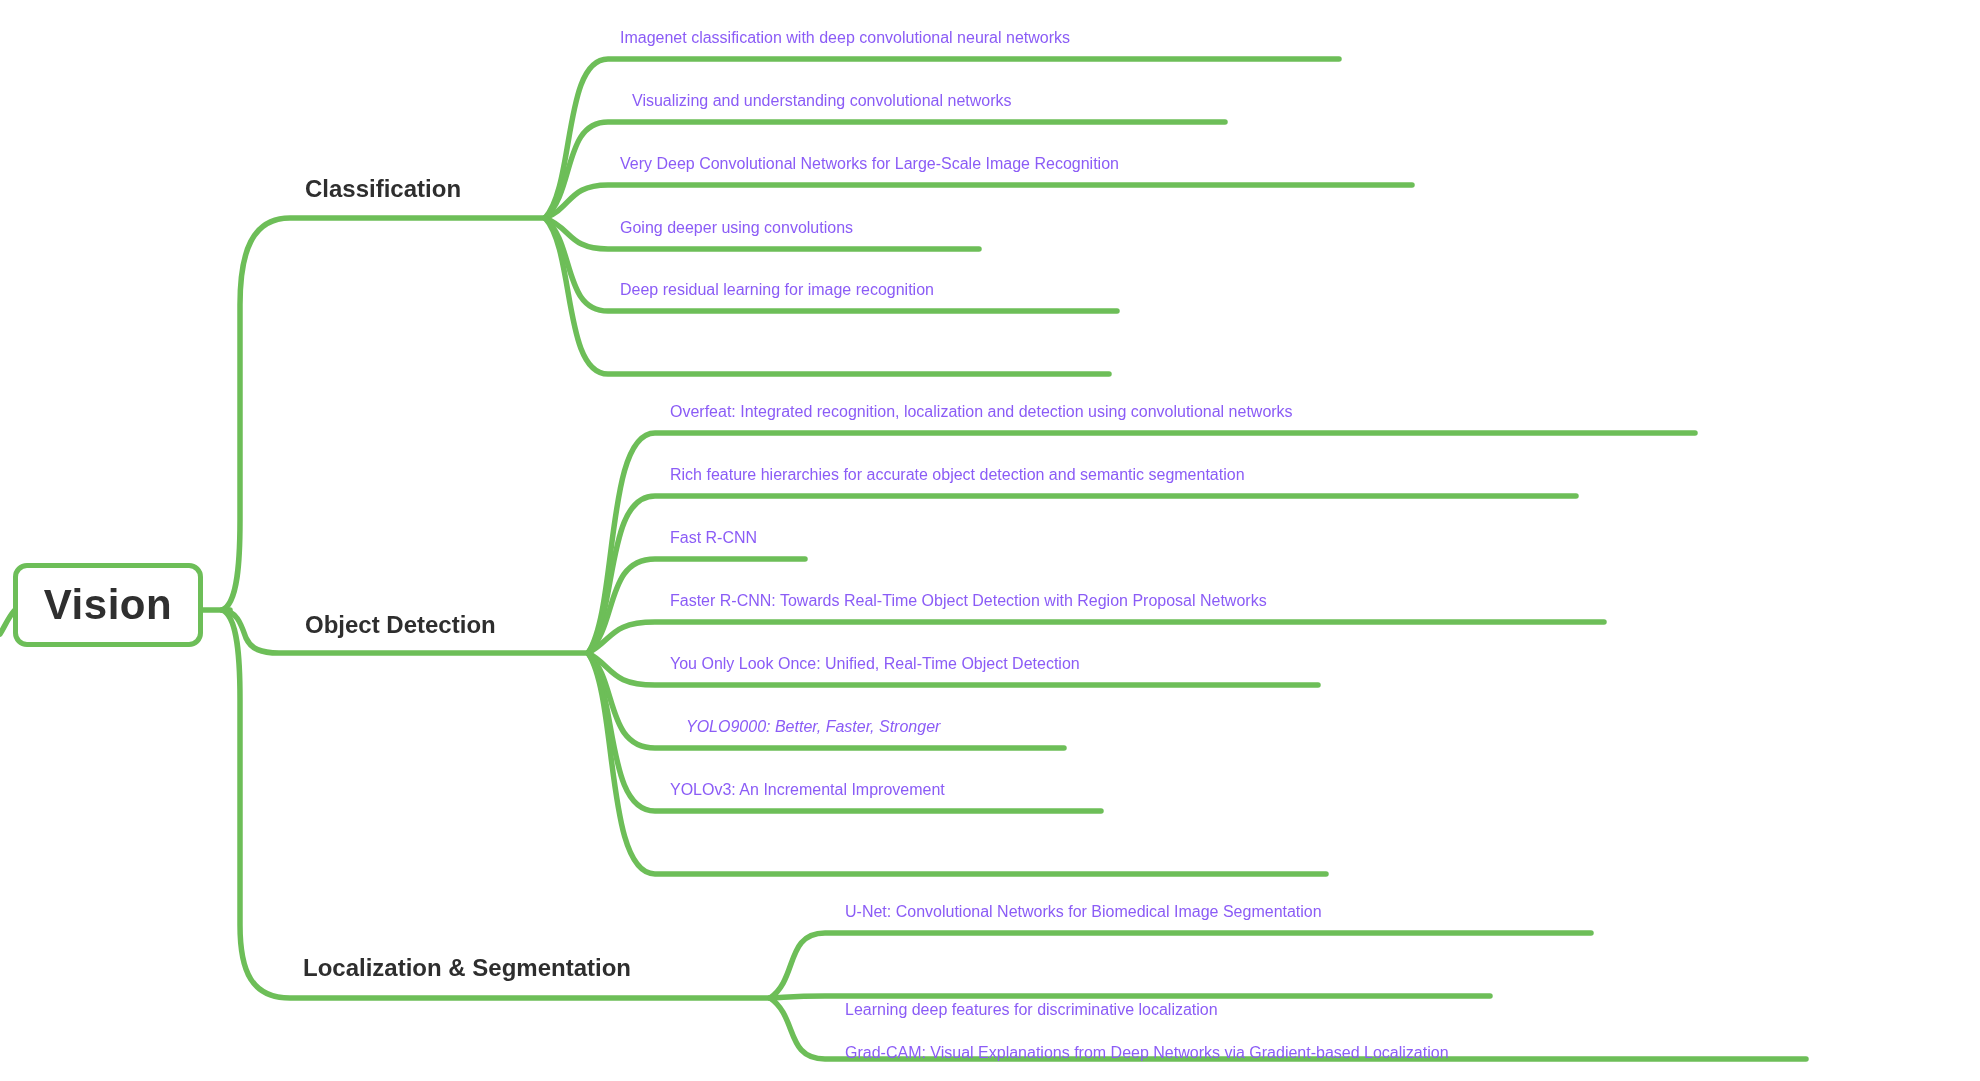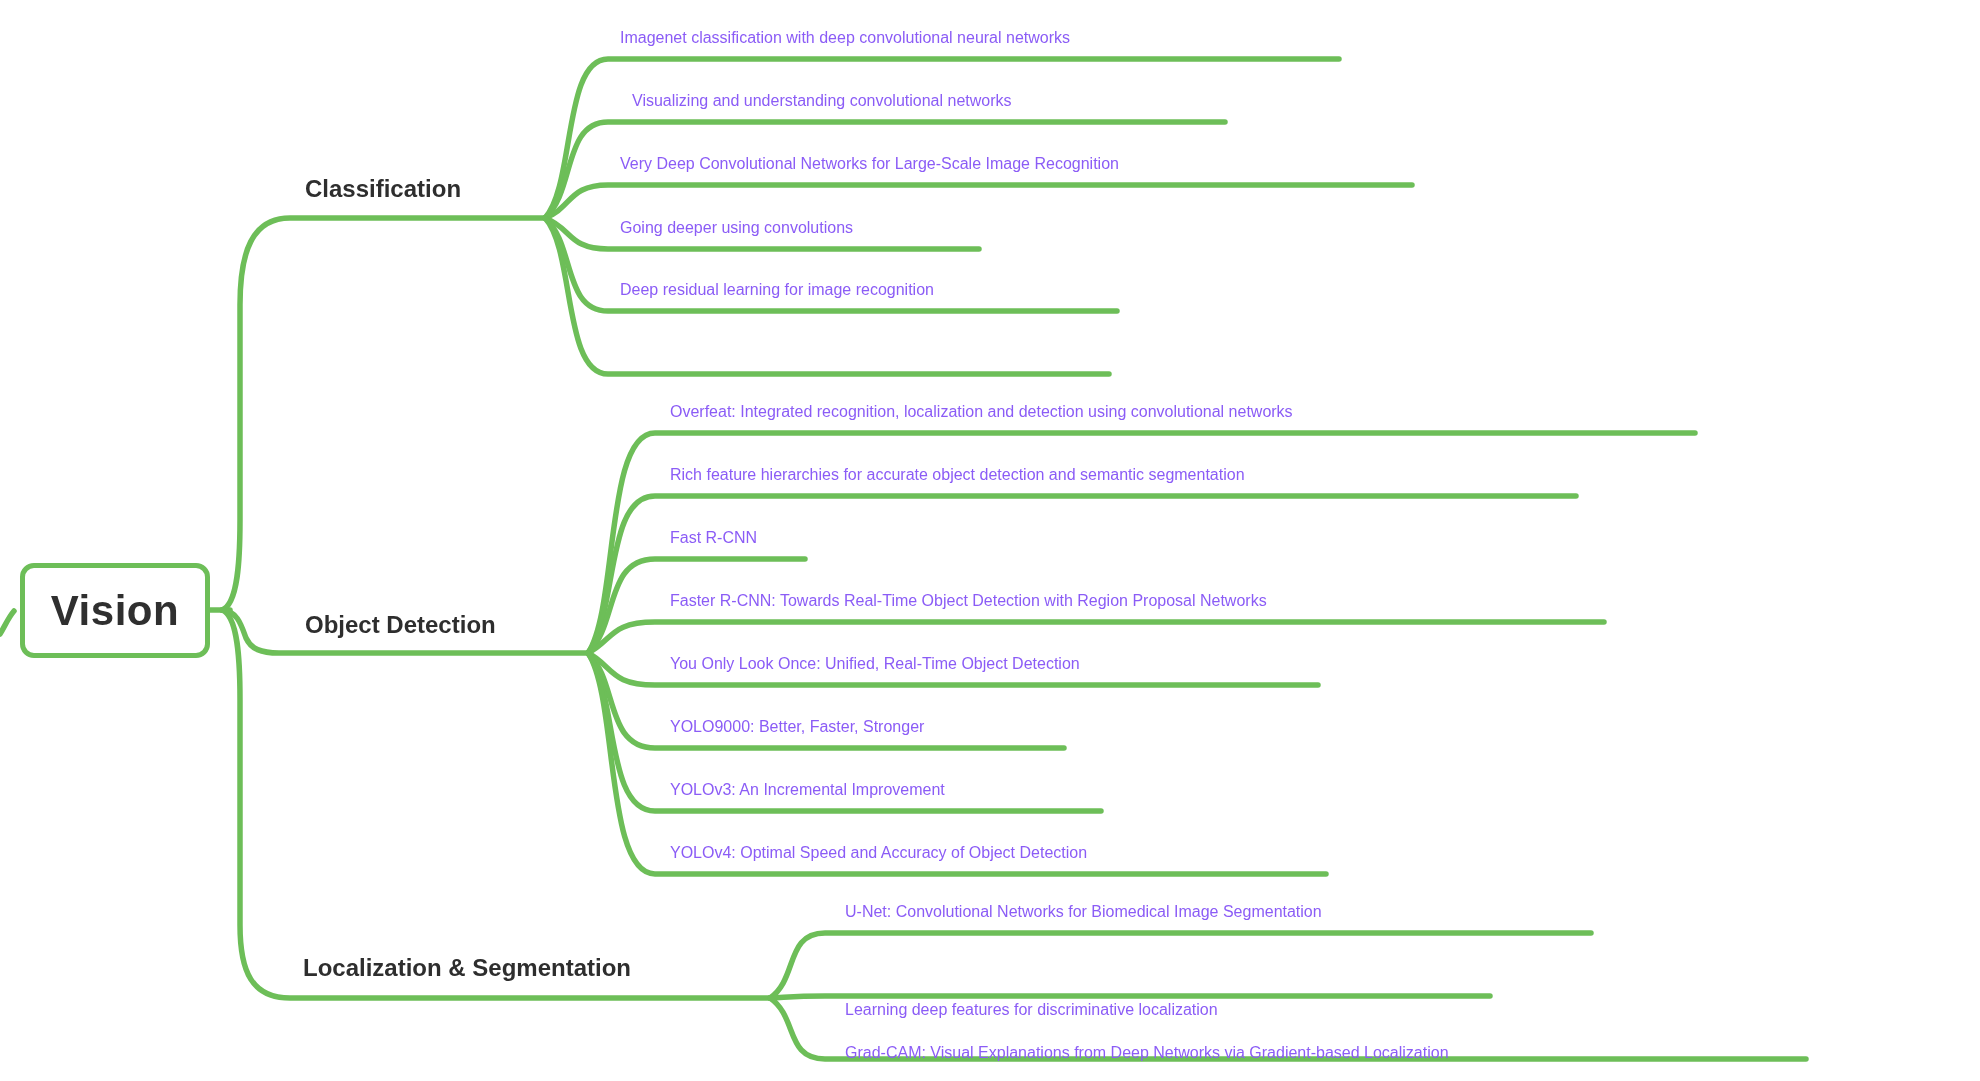--- a/index.html
+++ b/index.html
@@ -6,21 +6,21 @@
   #canvas{
     position:relative;
     width:1980px;height:1081px;
     background:#ffffff;
     font-family:"Liberation Sans","DejaVu Sans",sans-serif;
     overflow:hidden;
   }
   #edges{position:absolute;left:0;top:0;}
   #edges path{fill:none;stroke:#6dbe58;stroke-width:5.5;stroke-linecap:round;stroke-linejoin:round;}
   .root-node{
-    position:absolute;left:20px;top:563px;width:190px;height:95px;
+    position:absolute;left:13px;top:563px;width:190px;height:84px;
     background:#ffffff;border:5px solid #6dbe58;border-radius:14px;
     display:flex;align-items:center;justify-content:center;
     font-size:42px;font-weight:bold;color:#2f2f2f;letter-spacing:0.5px;
     box-sizing:border-box;
   }
   .branch-label{
     position:absolute;
     font-size:24px;font-weight:bold;color:#2e2e2e;
     white-space:nowrap;line-height:34px;
   }
@@ -80,21 +80,20 @@
   <div class="leaf-label" style="left:620px;top:88px;margin-left:12px;">Visualizing and understanding convolutional networks</div>
   <div class="leaf-label" style="left:620px;top:151px;">Very Deep Convolutional Networks for Large-Scale Image Recognition</div>
   <div class="leaf-label" style="left:620px;top:215px;">Going deeper using convolutions</div>
   <div class="leaf-label" style="left:620px;top:277px;">Deep residual learning for image recognition</div>
 
   <div class="leaf-label" style="left:670px;top:399px;">Overfeat: Integrated recognition, localization and detection using convolutional networks</div>
   <div class="leaf-label" style="left:670px;top:462px;">Rich feature hierarchies for accurate object detection and semantic segmentation</div>
   <div class="leaf-label" style="left:670px;top:525px;">Fast R-CNN</div>
   <div class="leaf-label" style="left:670px;top:588px;">Faster R-CNN: Towards Real-Time Object Detection with Region Proposal Networks</div>
   <div class="leaf-label" style="left:670px;top:651px;">You Only Look Once: Unified, Real-Time Object Detection</div>
-  <div class="leaf-label" style="left:670px;top:714px;">YOLO9000: Better, Faster, Stronger</div>
+  <div class="leaf-label" style="left:686px;top:714px;font-style:italic;">YOLO9000: Better, Faster, Stronger</div>
   <div class="leaf-label" style="left:670px;top:777px;">YOLOv3: An Incremental Improvement</div>
-  <div class="leaf-label" style="left:670px;top:840px;">YOLOv4: Optimal Speed and Accuracy of Object Detection</div>
 
   <div class="leaf-label" style="left:845px;top:899px;">U-Net: Convolutional Networks for Biomedical Image Segmentation</div>
   <div class="leaf-label" style="left:845px;top:997px;">Learning deep features for discriminative localization</div>
   <div class="leaf-label" style="left:845px;top:1025px;margin-top:15px;">Grad-CAM: Visual Explanations from Deep Networks via Gradient-based Localization</div>
 
 </div>
 
 </body></html>

